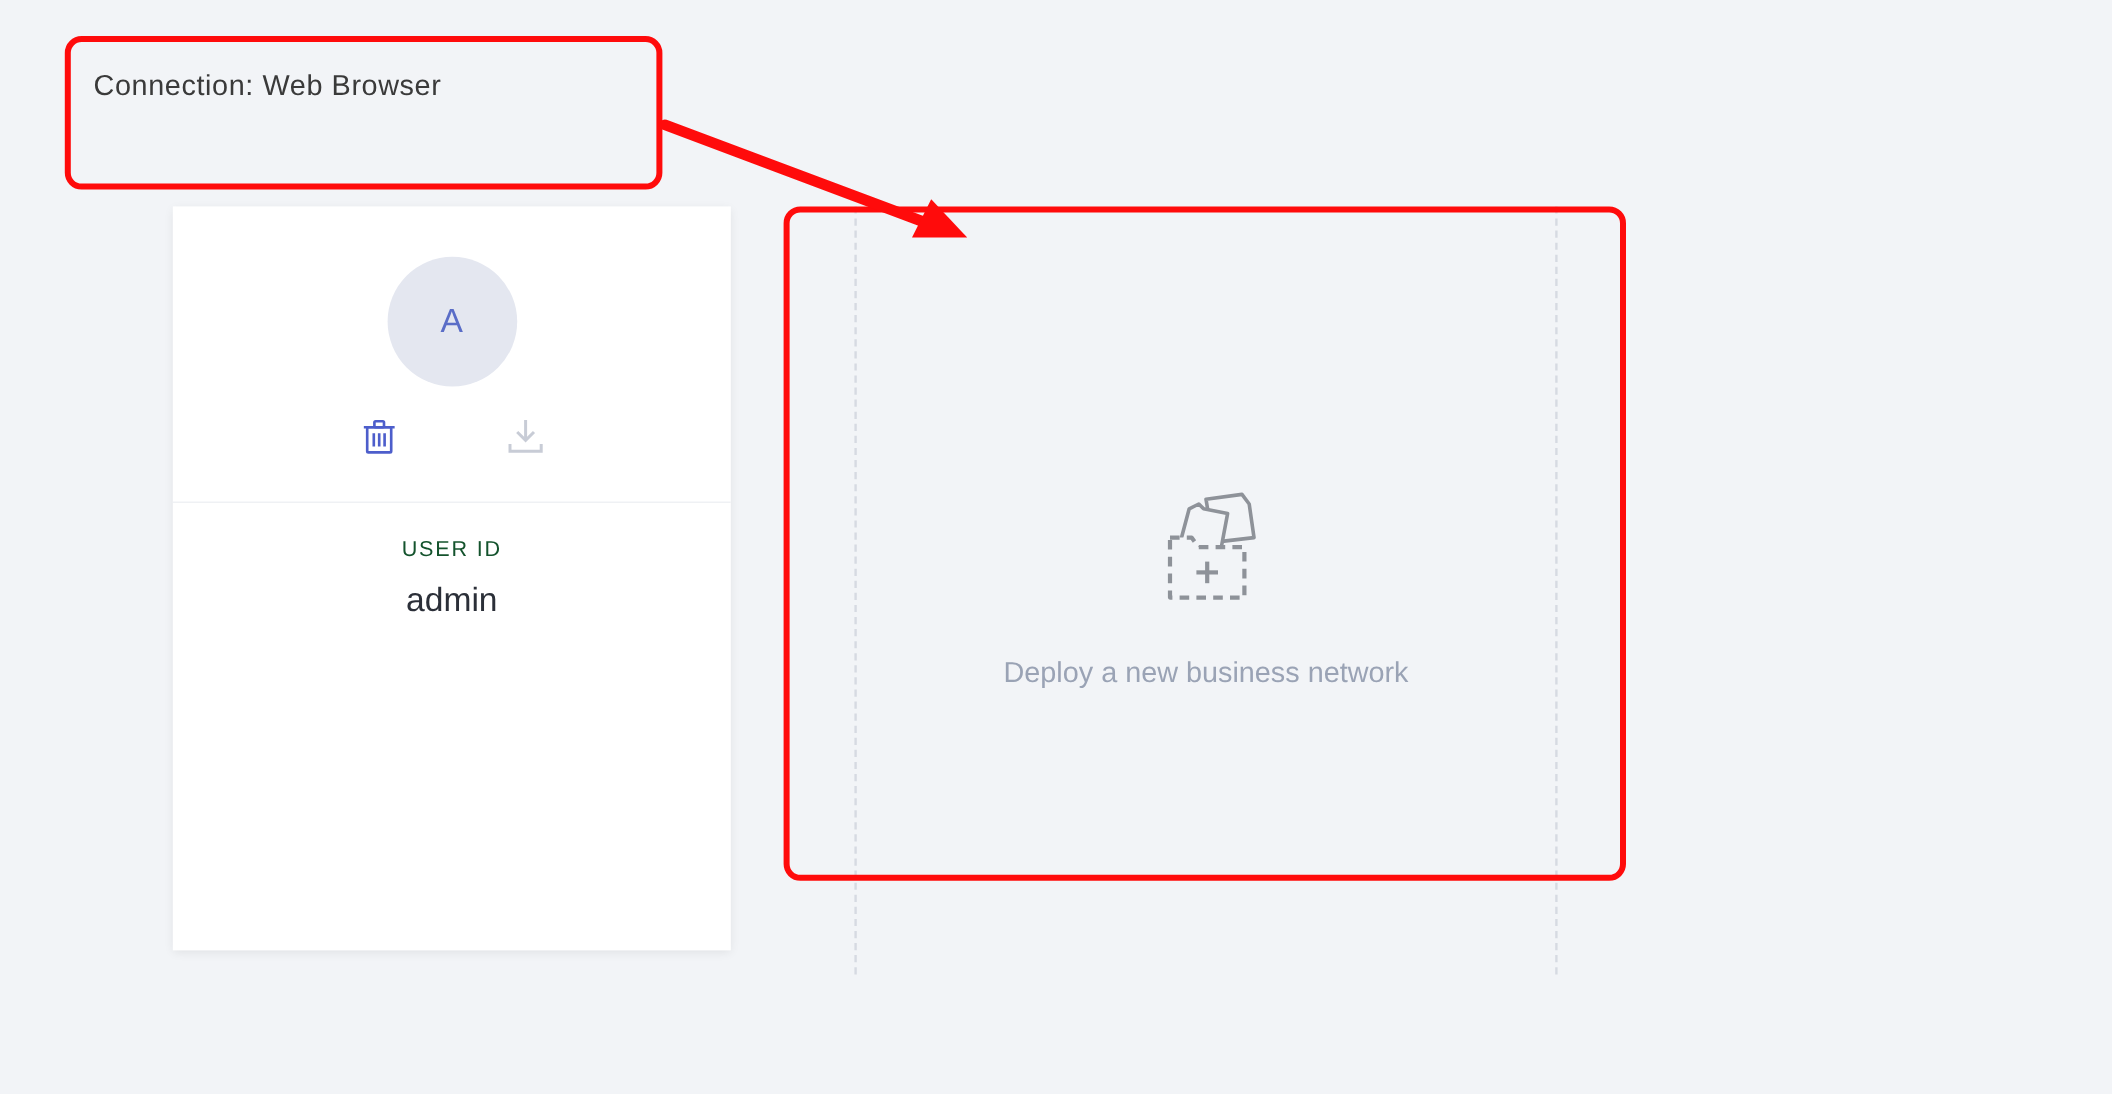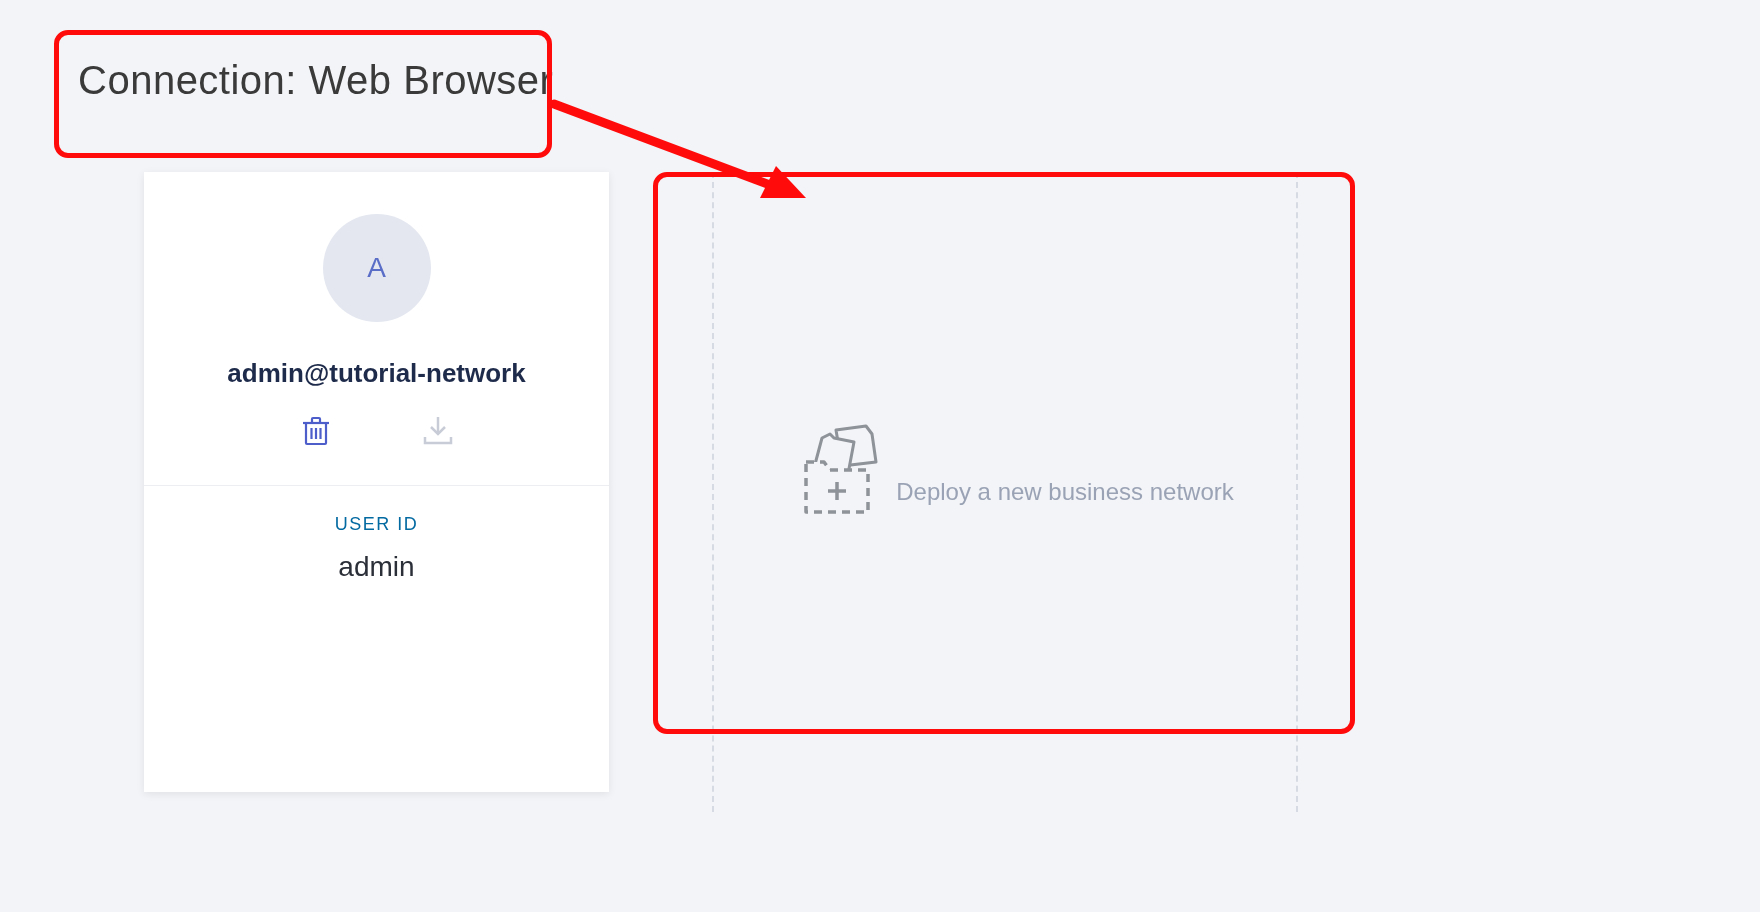--- a/index.html
+++ b/index.html
@@ -14,21 +14,21 @@
       width: 1760px;
       height: 912px;
       position: relative;
       overflow: hidden;
     }
     
     .connection-header {
       position: absolute;
       top: 58px;
       left: 78px;
-      font-size: 40px;
+      font-size: 24px;
       font-weight: 300;
       color: #3a3a3a;
       letter-spacing: 0.5px;
     }
     
     .card {
       position: absolute;
       top: 172px;
       left: 144px;
       width: 465px;
@@ -86,38 +86,39 @@
       text-align: center;
     }
     
     .info-section:last-child {
       border-bottom: none;
     }
     
     .info-label {
       font-size: 18px;
       font-weight: 400;
-      color: #0369a1;
+      color: #14532d;
       letter-spacing: 1.5px;
       margin-bottom: 16px;
     }
     
     .info-value {
       font-size: 28px;
       font-weight: 400;
       color: #2b2f38;
     }
     
     .deploy-panel {
       position: absolute;
       top: 172px;
       left: 660px;
       width: 690px;
       height: 640px;
       display: flex;
+      flex-direction: column;
       align-items: center;
       justify-content: center;
       cursor: pointer;
     }
     
     .deploy-panel::before,
     .deploy-panel::after {
       content: "";
       position: absolute;
       top: 0;
@@ -176,21 +177,20 @@
 </head>
 <body>
 
 <div class="connection-header">Connection: Web Browser</div>
 
 <div class="card">
   <div class="avatar-circle">
     <span class="avatar-letter">A</span>
   </div>
 
-  <div class="card-email">admin@tutorial-network</div>
 
   <div class="icon-row">
     <div class="icon-btn">
       <svg width="26" height="30" viewBox="0 0 26 30">
         <rect x="3" y="7" width="20" height="21" rx="1" fill="none" stroke="#4d5ecb" stroke-width="2.2"></rect>
         <line x1="8.5" y1="12" x2="8.5" y2="23" stroke="#4d5ecb" stroke-width="2.2"></line>
         <line x1="13" y1="12" x2="13" y2="23" stroke="#4d5ecb" stroke-width="2.2"></line>
         <line x1="17.5" y1="12" x2="17.5" y2="23" stroke="#4d5ecb" stroke-width="2.2"></line>
         <line x1="0" y1="7" x2="26" y2="7" stroke="#4d5ecb" stroke-width="2.2"></line>
         <rect x="9" y="2" width="8" height="5" rx="1" fill="none" stroke="#4d5ecb" stroke-width="2.2"></rect>

